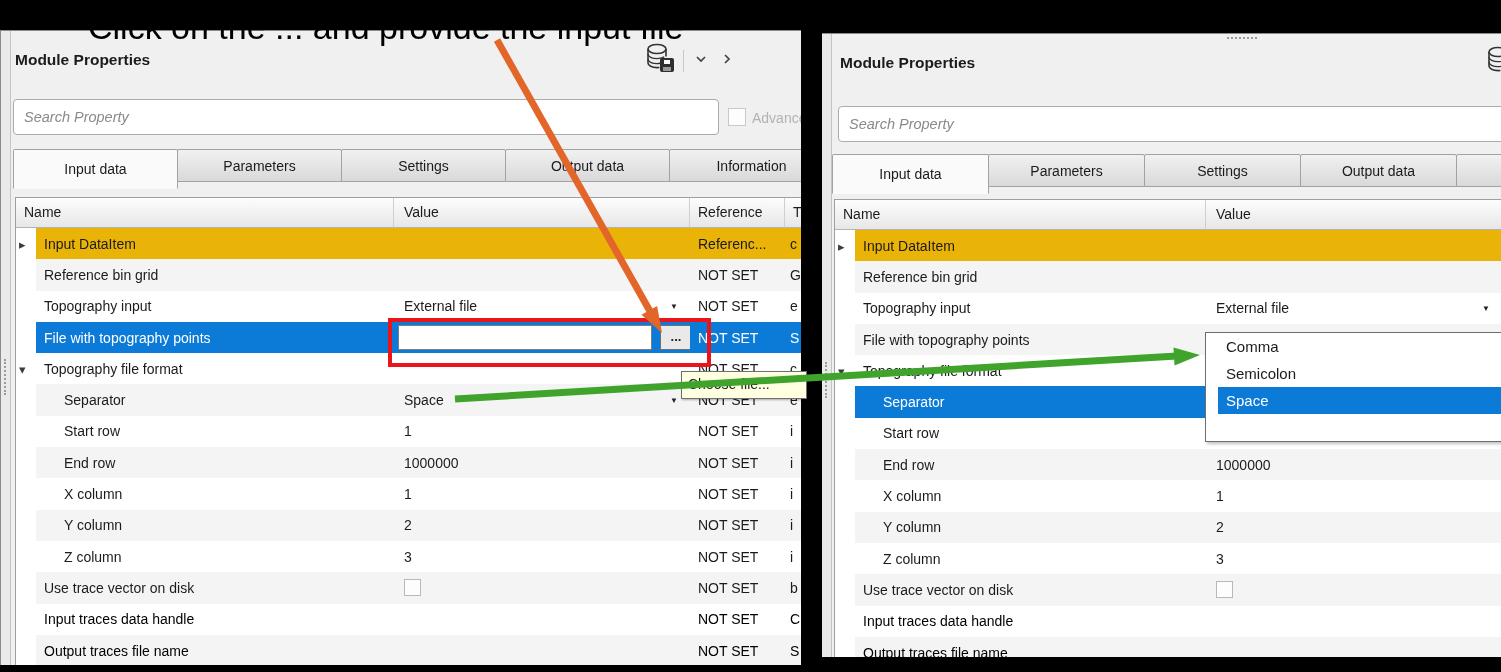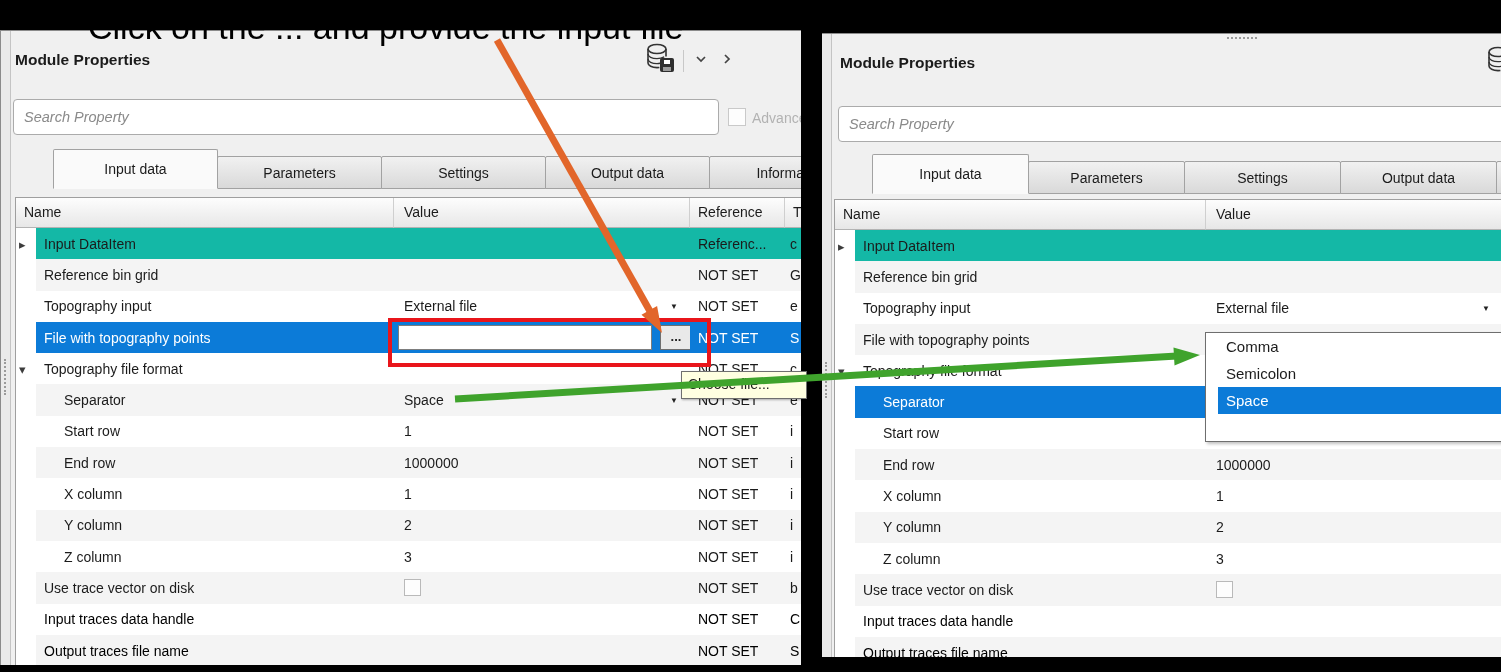--- a/index.html
+++ b/index.html
@@ -33,21 +33,21 @@
 
   .searchbox{position:absolute;height:36px;background:#fff;border:1px solid #ababab;border-radius:4px;
              font-size:14.5px;padding:0 10px;box-sizing:border-box;outline:none;color:#333;}
   .p-left .searchbox{left:12px;top:68px;width:706px;}
   .p-right .searchbox{left:16px;top:72px;width:700px;}
   .searchbox::placeholder{color:#8a8a8a;font-style:italic;}
   .advbox{position:absolute;left:727px;top:77px;width:16px;height:16px;background:#fdfdfd;border:1px solid #c9c9c9;}
   .advlabel{position:absolute;left:751px;top:79px;font-size:14px;color:#b2b2b2;white-space:nowrap;}
 
   
-  .tabbar{position:absolute;display:flex;align-items:flex-end;height:40px;margin-left:40px;}
+  .tabbar{position:absolute;display:flex;height:40px;}
   .p-left .tabbar{left:12px;top:118px;}
   .p-right .tabbar{left:10px;top:120px;}
   .tab{height:33px;background:linear-gradient(#f1f1f1,#d9d9d9);border:1px solid #a2a2a2;margin-right:-1px;
        display:flex;align-items:center;justify-content:center;box-sizing:border-box;
        font-size:14px;border-radius:2px 2px 0 0;white-space:nowrap;}
   .p-left .tab{width:165px;}
   .p-right .tab{width:157px;}
   .tab.active{height:40px;background:#fafafa;border-bottom:1px solid #fafafa;z-index:2;}
 
   
@@ -60,21 +60,21 @@
   .p-left .hc0{width:378px;} .p-left .hc1{width:296px;padding-left:10px;} .p-left .hc2{width:95px;} .p-left .hc3{width:17px;border-right:none;}
   .p-right .hc0{width:371px;} .p-right .hc1{width:296px;padding-left:10px;border-right:none;}
 
   .trow{display:flex;align-items:center;height:31.3px;font-size:14px;}
   .gutter{width:20px;height:100%;position:relative;flex:0 0 20px;}
   .exp{position:absolute;left:3px;top:50%;transform:translateY(-50%);font-size:13px;color:#3c3c3c;cursor:default;}
   .cell{height:100%;display:flex;align-items:center;box-sizing:border-box;overflow:hidden;white-space:nowrap;}
   .p-left .c-name{width:358px;} .p-left .c-val{width:296px;position:relative;}
   .p-left .c-ref{width:95px;padding-left:8px;text-align:center;} .p-left .c-type{width:17px;padding-left:5px;}
   .p-right .c-name{width:351px;} .p-right .c-val{width:296px;position:relative;}
-  .bg-yellow > .cell{background:#14b8a6;}
+  .bg-yellow > .cell{background:#eab308;}
   .bg-alt > .cell{background:#f4f4f4;}
   .sel > .cell{background:#0c7bd8;color:#fff;}
   .dis .c-name,.dis .c-ref,.dis .c-type{color:#000000;}
   .vtext{padding-left:10px;}
   .carrow{position:absolute;right:12px;top:50%;transform:translateY(-50%);font-size:8px;color:#222;}
   .cbx{width:15px;height:15px;border:1px solid #b9b9b9;background:#fdfdfd;margin-left:10px;}
   .ffield{position:absolute;left:4px;top:3px;width:252px;height:23px;background:#fff;border:1px solid #7d7d7d;}
   .browse{position:absolute;left:266px;top:3px;width:30px;height:23px;background:#e9e9e9;border:1px solid #6f6f6f;
           text-align:center;line-height:21px;font-size:13px;font-weight:700;color:#222;}
 

